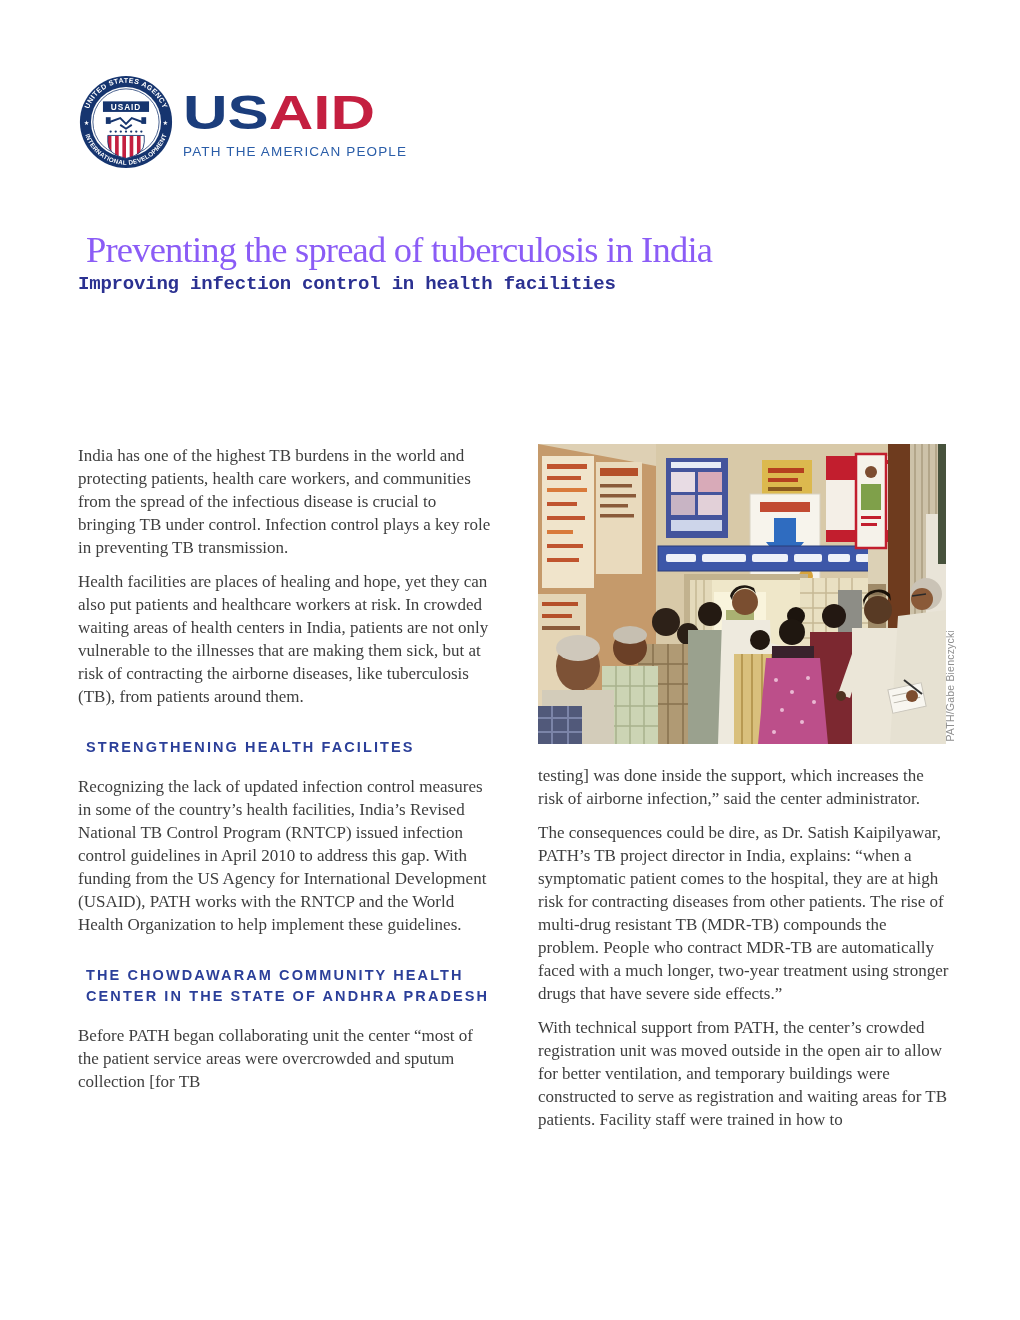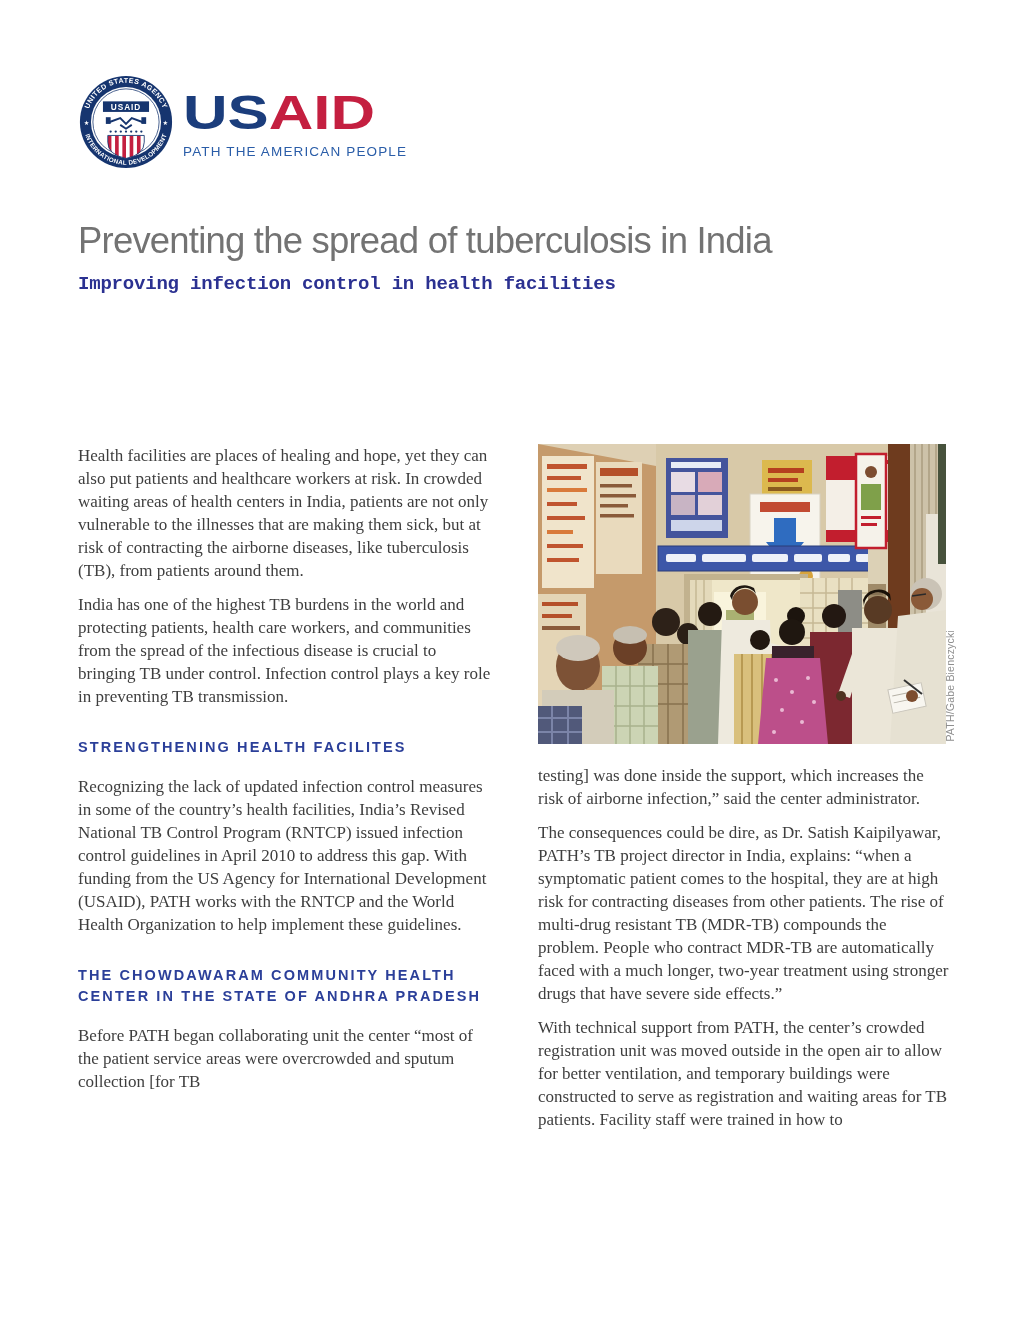--- a/index.html
+++ b/index.html
@@ -11,32 +11,32 @@
   .seal{width:96px;height:96px;display:block;}
   .wordmark-block{margin-left:9px;padding-top:14px;}
   .wordmark{font-family:"Liberation Sans",sans-serif;font-weight:bold;font-size:49px;line-height:1;
             transform:scaleX(1.26);transform-origin:0 0;white-space:nowrap;}
   .wm-us{color:#1b3d7c;}
   .wm-aid{color:#c41f40;}
   .tagline{font-family:"Liberation Sans",sans-serif;color:#2a5da8;font-size:13.5px;
            letter-spacing:1.15px;margin-top:7px;white-space:nowrap;}
 
   
-  .title{position:absolute;left:78px;top:220px;margin:0;font-family:Liberation Sans, sans-serif;
-         font-weight:normal;font-size:36.5px;letter-spacing:-0.8px;color:#737373;white-space:nowrap;}
+  .title{position:absolute;left:78px;top:220px;margin:8px;font-family:Liberation Serif, serif;
+         font-weight:normal;font-size:36.5px;letter-spacing:-0.8px;color:#8b5cf6;white-space:nowrap;}
   .subtitle{position:absolute;left:78px;top:273px;margin:0;font-family:Liberation Mono, monospace;
             font-weight:bold;font-size:19px;letter-spacing:-0.2px;color:#2b3191;white-space:nowrap;}
 
   
   .col{position:absolute;top:444px;font-size:17px;line-height:23px;color:#3e3e3e;}
   .col-left{left:78px;width:414px;}
   .col-right{left:538px;width:412px;}
   .col p{margin:0 0 11px 0;}
   .section-heading{font-family:"Liberation Sans",sans-serif;font-size:14.5px;font-weight:bold;
-                   color:#2b3f99;letter-spacing:2.1px;line-height:21px;margin:29px 0 17px 0;}
+                   color:#2b3f99;letter-spacing:2.1px;line-height:21px;margin:29px 0 17px 8px;}
 
   
   .photo-wrap{margin:0 0 20px 0;position:relative;width:408px;height:300px;}
   .photo-wrap svg{display:block;}
   .credit{position:absolute;right:-16px;bottom:2px;writing-mode:vertical-rl;transform:rotate(180deg);
           font-family:"Liberation Sans",sans-serif;font-size:10.5px;color:#8f8f8f;letter-spacing:0.2px;}
 </style>
 </head>
 <body>
 
@@ -99,22 +99,22 @@
     <div class="wordmark-block">
       <div class="wordmark"><span class="wm-us">US</span><span class="wm-aid">AID</span></div>
       <div class="tagline">PATH THE AMERICAN PEOPLE</div>
     </div>
   </header>
 
   <h1 class="title">Preventing the spread of tuberculosis in India</h1>
   <h2 class="subtitle">Improving infection control in health facilities</h2>
 
   <div class="col col-left">
+    <p>India has one of the highest TB burdens in the world and protecting patients, health care workers, and communities from the spread of the infectious disease is crucial to bringing TB under control. Infection control plays a key role in preventing TB transmission.</p>
     <p>Health facilities are places of healing and hope, yet they can also put patients and healthcare workers at risk. In crowded waiting areas of health centers in India, patients are not only vulnerable to the illnesses that are making them sick, but at risk of contracting the airborne diseases, like tuberculosis (TB), from patients around them.</p>
-    <p>India has one of the highest TB burdens in the world and protecting patients, health care workers, and communities from the spread of the infectious disease is crucial to bringing TB under control. Infection control plays a key role in preventing TB transmission.</p>
     <h3 class="section-heading">STRENGTHENING HEALTH FACILITES</h3>
     <p>Recognizing the lack of updated infection control measures in some of the country’s health facilities, India’s Revised National TB Control Program (RNTCP) issued infection control guidelines in April 2010 to address this gap. With funding from the US Agency for International Development (USAID), PATH works with the RNTCP and the World Health Organization to help implement these guidelines.</p>
     <h3 class="section-heading">THE CHOWDAWARAM COMMUNITY HEALTH CENTER IN THE STATE OF ANDHRA PRADESH</h3>
     <p>Before PATH began collaborating unit the center “most of the patient service areas were overcrowded and sputum collection [for TB</p>
   </div>
 
   <div class="col col-right">
     <figure class="photo-wrap">
       <svg viewBox="0 0 408 300" width="408" height="300" aria-hidden="true">
 

